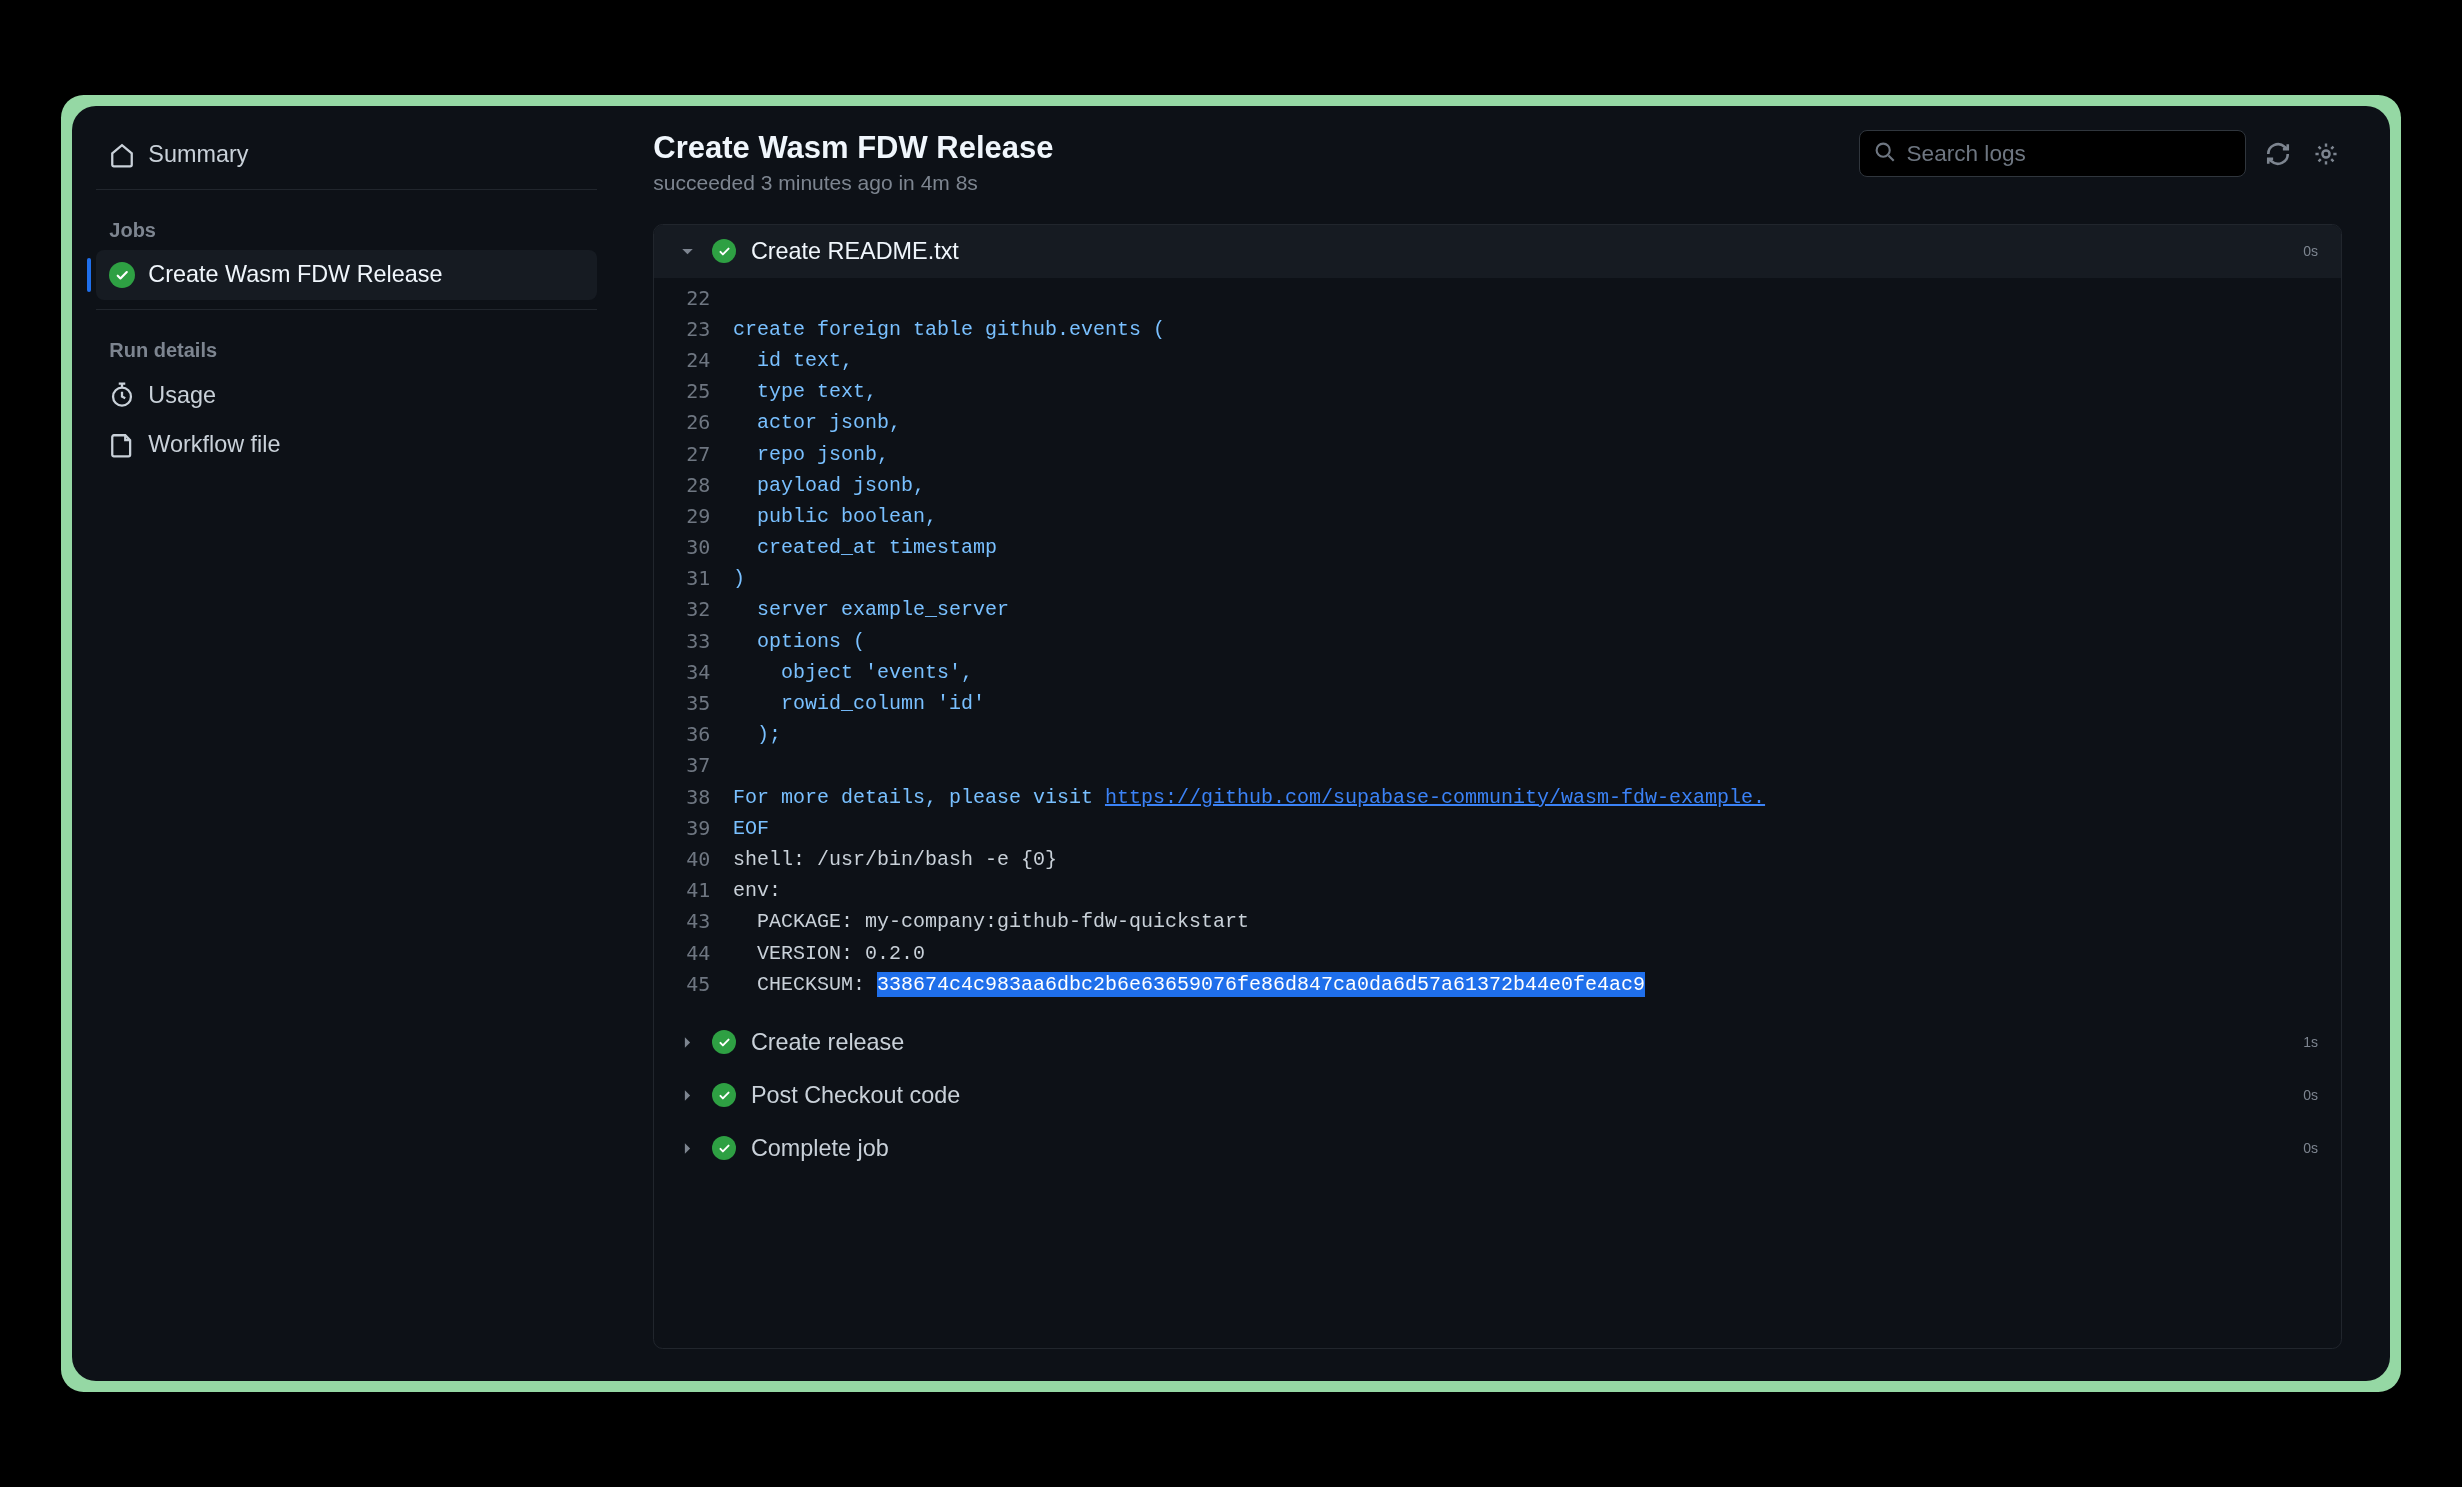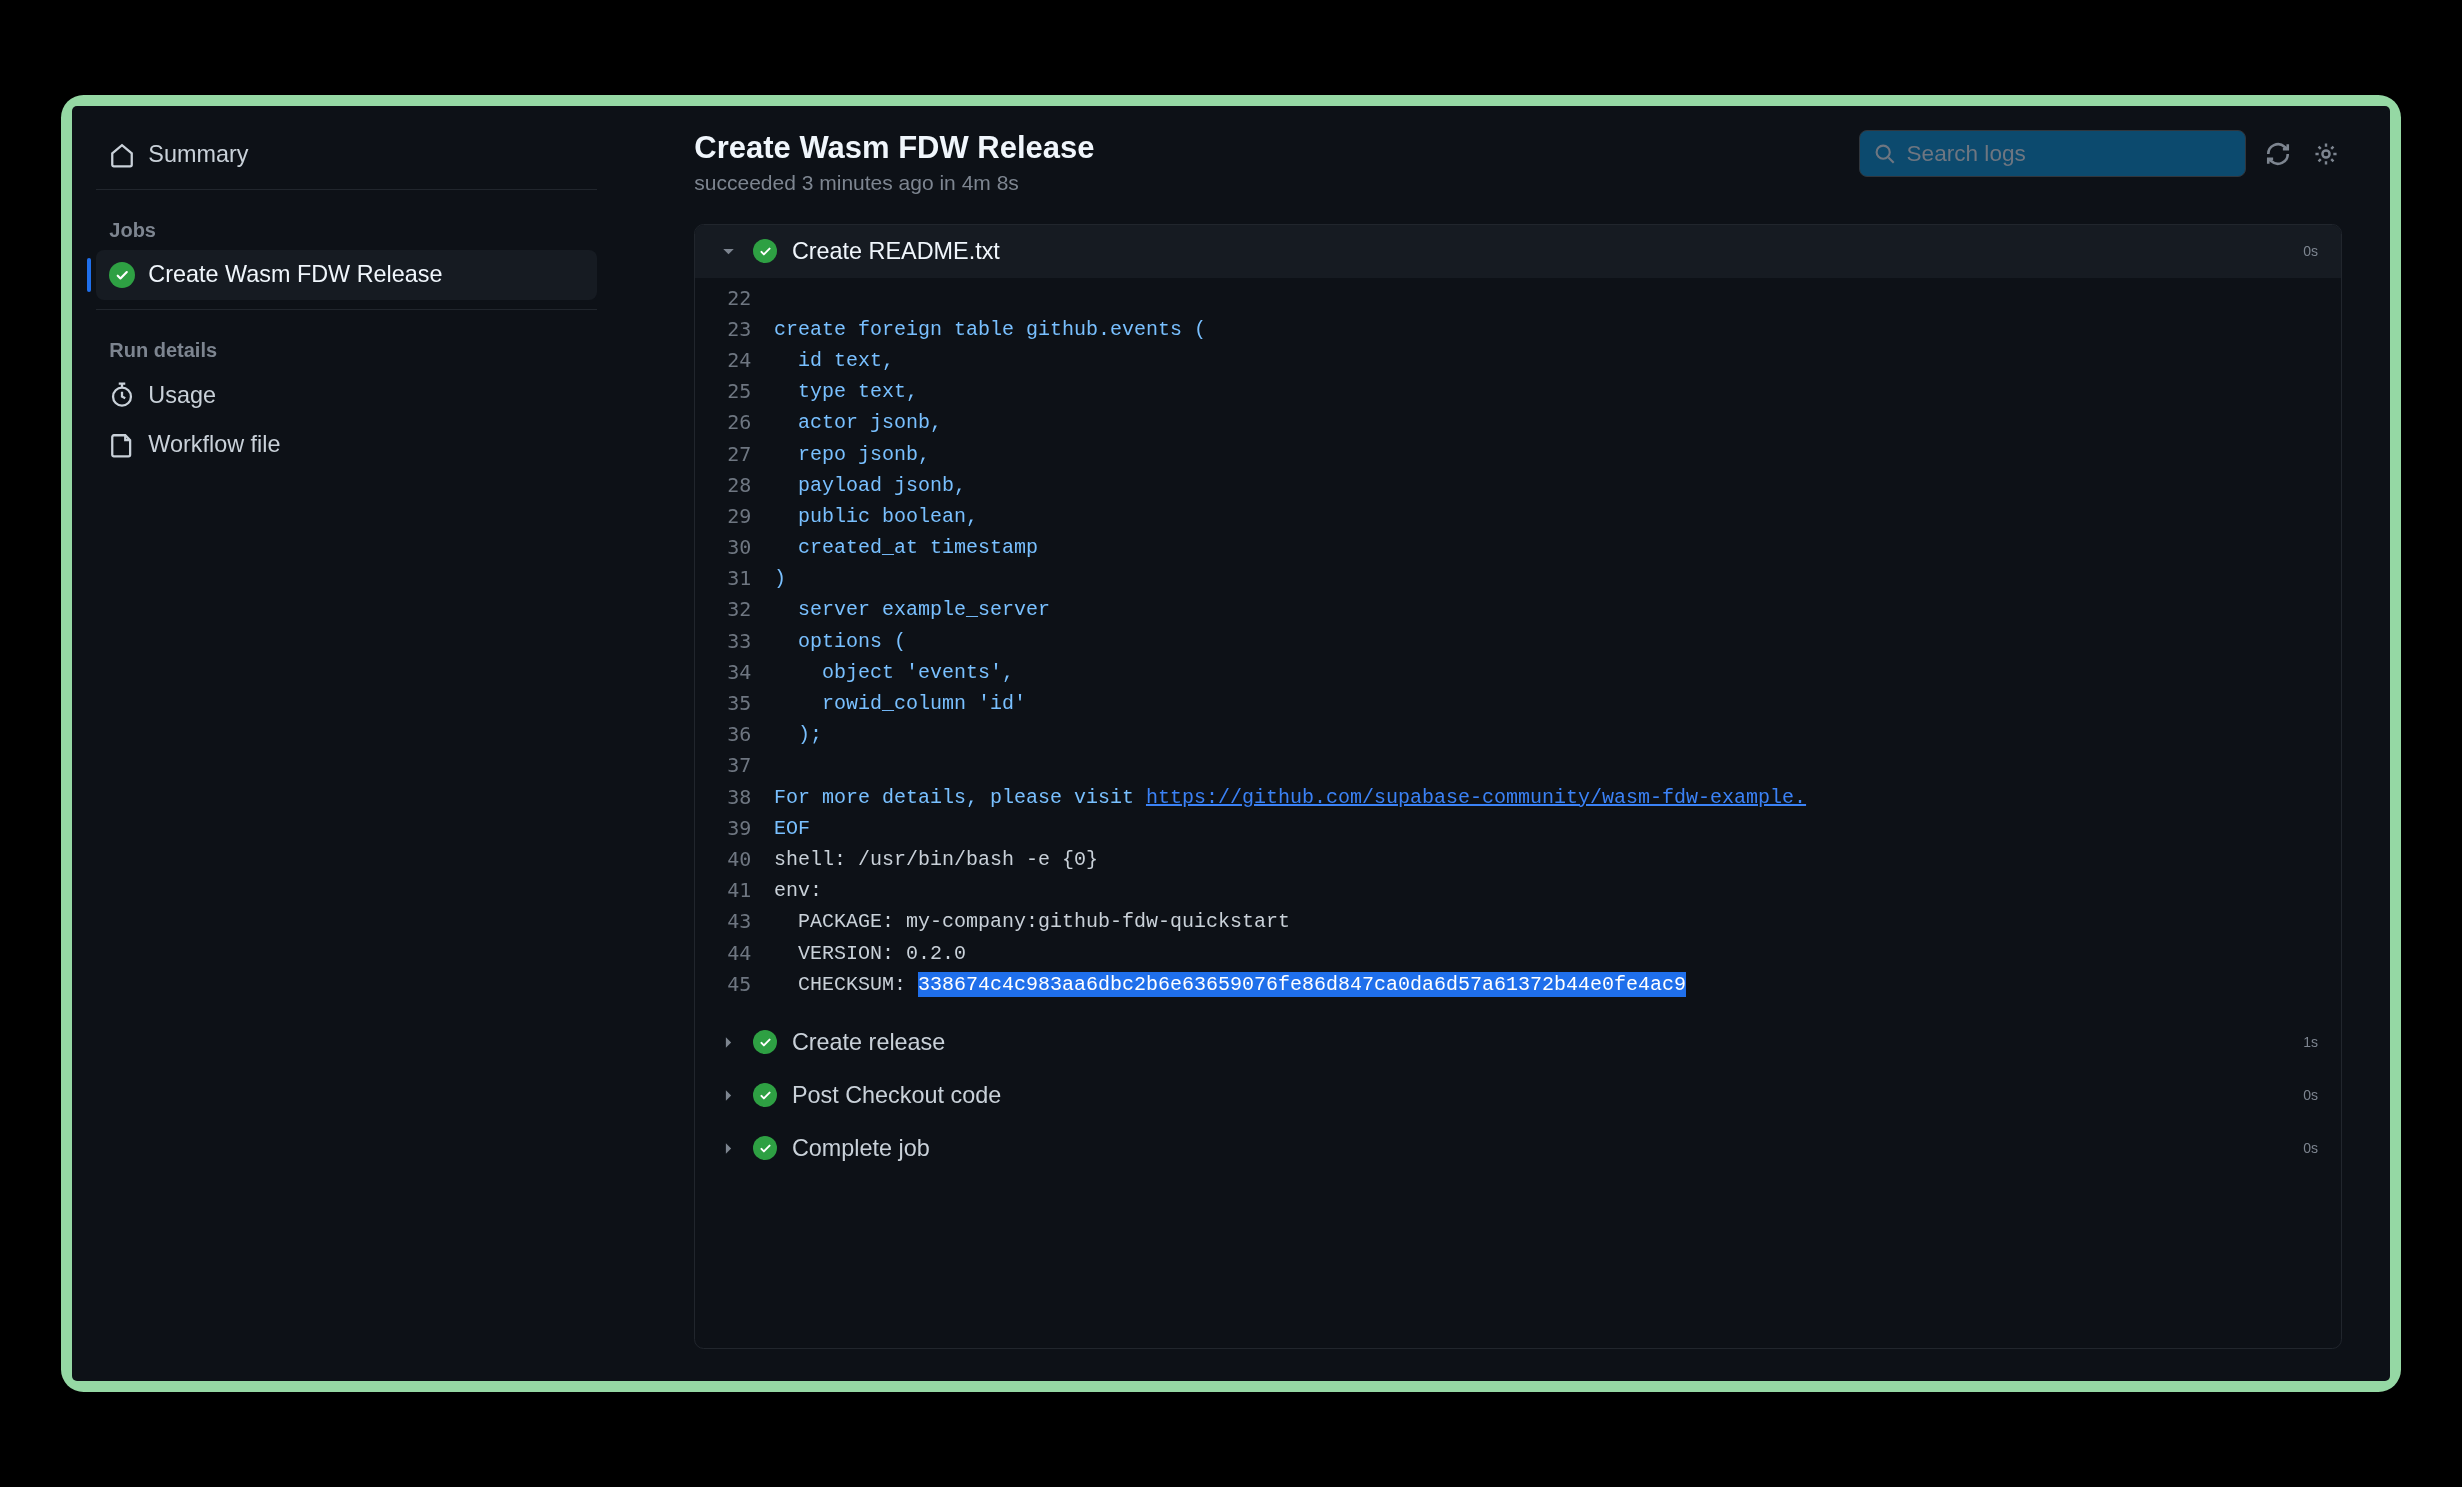--- a/index.html
+++ b/index.html
@@ -15,25 +15,24 @@
   }
   .frame {
     background: #95d8a4;
     border-radius: 22.6px;
     padding: 11.3px;
     width: 100%;
     max-width: 2340px;
   }
   .window {
     background: #0d1117;
-    border-radius: 5px;
+    border-radius: 24px;
     overflow: hidden;
     display: flex;
     min-height: 1275px;
-    gap: 41px;
   }
   
   .sidebar {
     width: 549px;
     padding: 24px 24px;
     flex-shrink: 0;
   }
   .sidebar-item {
     display: flex;
     align-items: center;
@@ -105,23 +104,23 @@
     font-size: 21px;
     color: #7d8590;
   }
   .header-actions {
     display: flex;
     align-items: center;
     gap: 16px;
   }
   .search-box {
     display: flex;
-    align-items: center;
+    align-items: flex-start;
     gap: 11.3px;
-    background: #0c4a6e;
+    background: #000000;
     border: 0.8px solid #30363d;
     border-radius: 8px;
     padding: 9.7px 14.5px;
     width: 387px;
   }
   .search-box input {
     background: transparent;
     border: none;
     outline: none;
     color: #c9d1d9;

